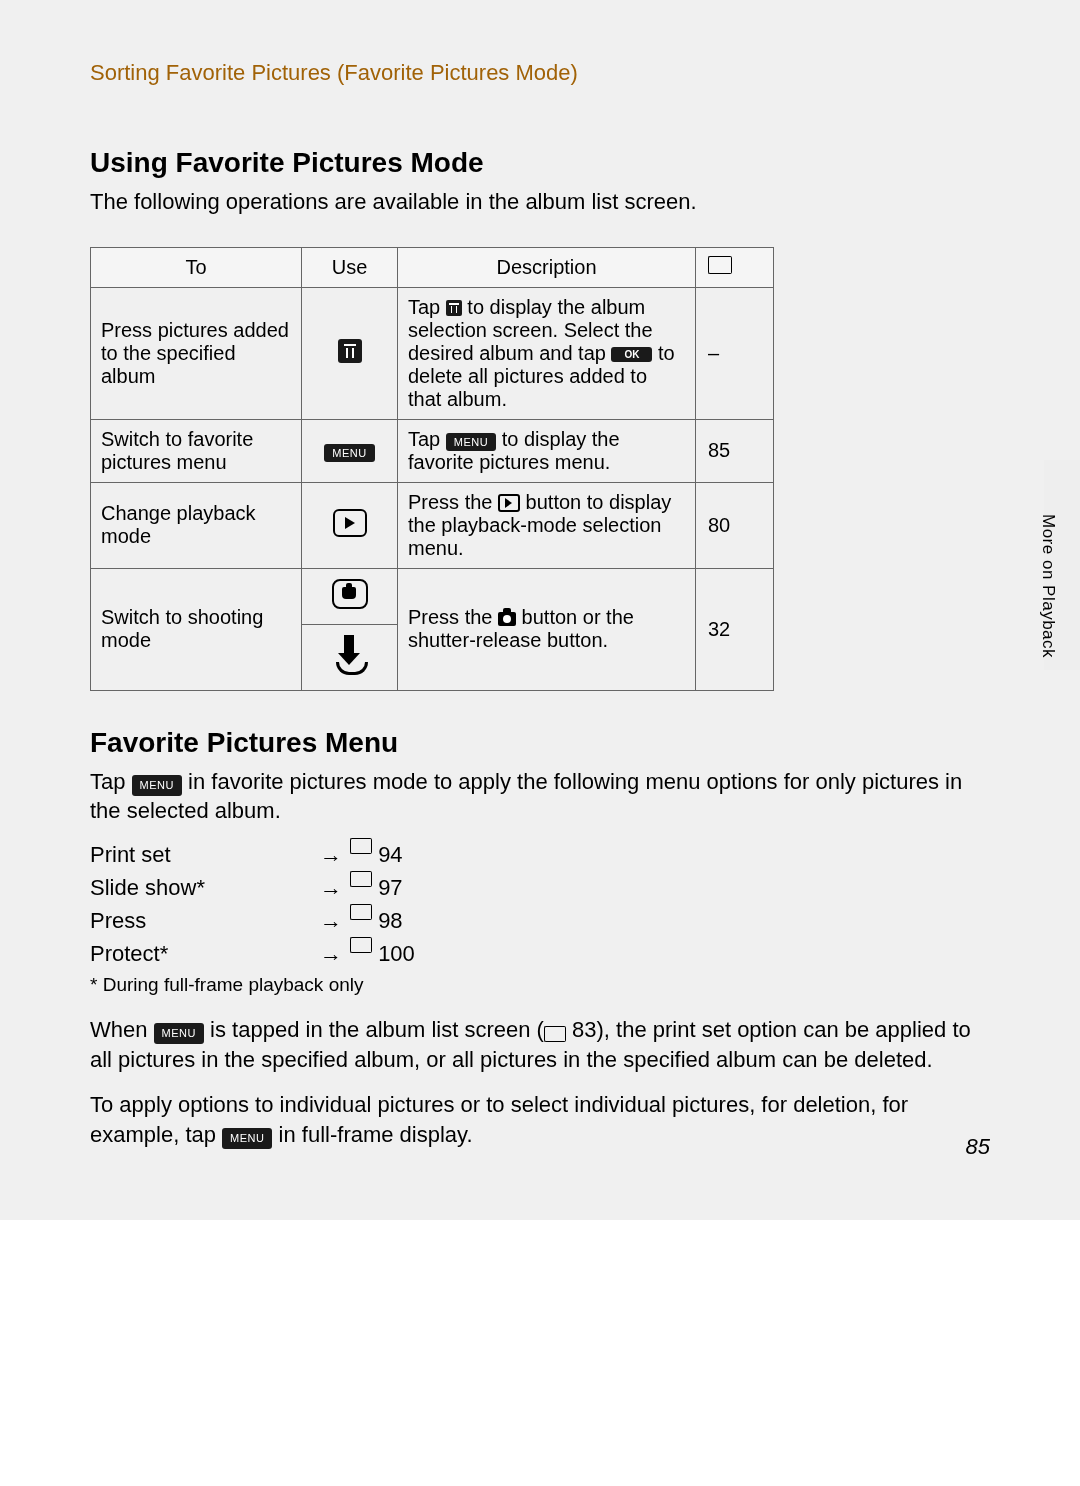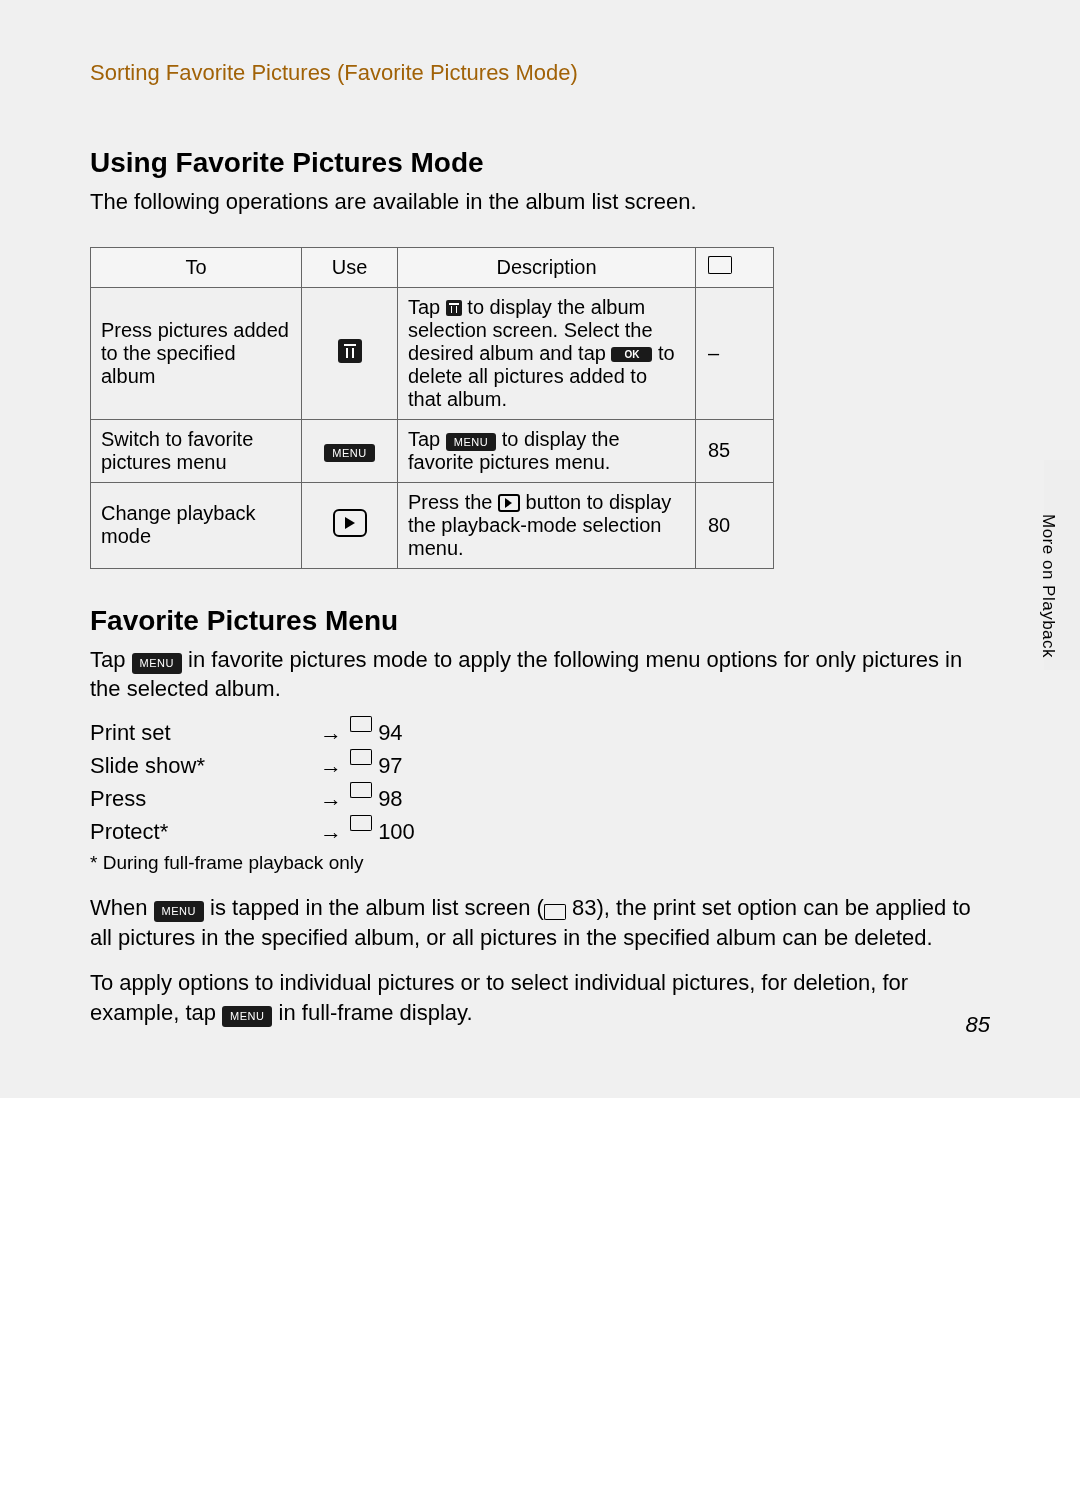--- a/index.html
+++ b/index.html
@@ -371,20 +371,31 @@
           <td class="page-col">85</td>
         </tr>
         <tr>
           <td class="to-col">Change playback mode</td>
           <td class="use-col"><span class="icon-playback"></span></td>
           <td>
             <span>Press the </span><span class="icon-playback-inline"></span><span> button to display the playback-mode selection menu.</span>
           </td>
           <td class="page-col">80</td>
         </tr>
+        <tr>
+          <td class="to-col">Switch to shooting mode</td>
+          <td class="use-col" style="padding:0">
+            <div class="use-split-top"><span class="icon-camera-box"></span></div>
+            <div class="use-split-bot"><span class="icon-shutter"><span class="arrow"></span><span class="base"></span></span></div>
+          </td>
+          <td>
+            <span>Press the </span><span class="icon-camera-inline"></span><span> button or the shutter-release button.</span>
+          </td>
+          <td class="page-col">32</td>
+        </tr>
       </tbody>
     </table>
 
     <h2 class="section-title" style="margin-top:36px">Favorite Pictures Menu</h2>
     <p class="body-text" style="margin-bottom:12px">
       <span>Tap </span><span class="icon-menu">MENU</span><span> in favorite pictures mode to apply the following menu options for only pictures in the selected album.</span>
     </p>
 
     <div class="menu-list">
       <div class="menu-row">

